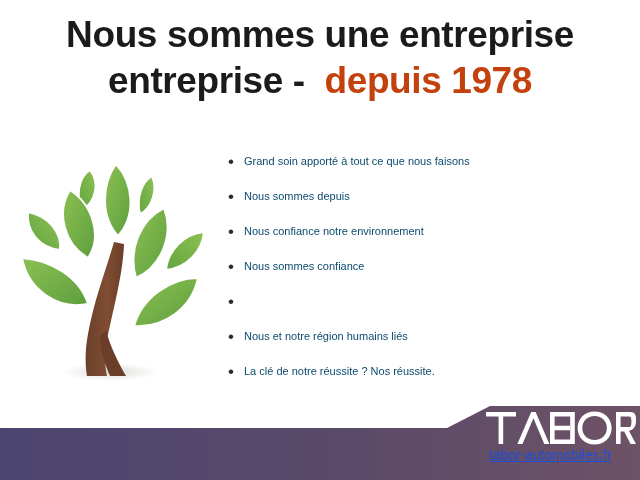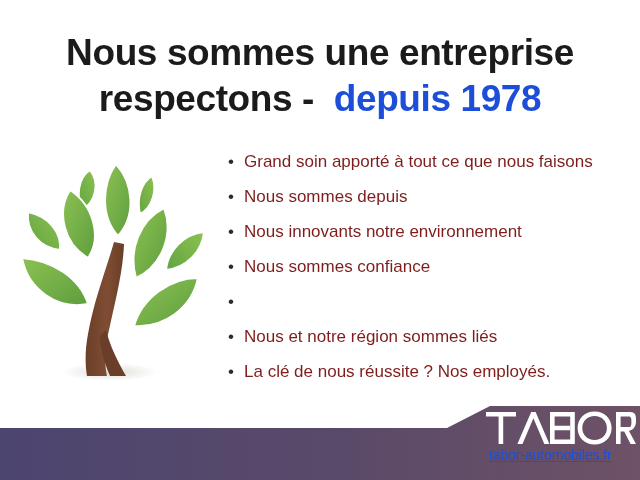--- a/index.html
+++ b/index.html
@@ -18,35 +18,35 @@
     width: 640px;
     height: 480px;
     background: #ffffff;
     overflow: hidden;
   }
 
   
   #heading {
     position: absolute;
     left: 0;
-    top: 30px;
+    top: 12px;
     width: 640px;
     text-align: center;
     font-size: 37px;
     font-weight: bold;
     line-height: 46px;
     color: #1b1b1b;
     letter-spacing: -0.4px;
   }
   #heading .line {
     display: block;
     white-space: nowrap;
   }
   #heading .accent {
-    color: #1d4ed8;
+    color: #c2410c;
   }
   #heading .dash {
     color: #1b1b1b;
   }
 
   
   #bullets {
     position: absolute;
     left: 228px;
     top: 150px;
@@ -59,23 +59,23 @@
   }
   .bullet-dot {
     width: 16px;
     flex: 0 0 16px;
     font-size: 17px;
     line-height: 23px;
     color: #2b2b2b;
     text-align: left;
   }
   .bullet-text {
-    font-size: 17px;
+    font-size: 11px;
     line-height: 23px;
-    color: #7f1d1d;
+    color: #0c4a6e;
     white-space: nowrap;
   }
 
   
   #tree {
     position: absolute;
     left: 14px;
     top: 150px;
     width: 205px;
     height: 235px;
@@ -116,21 +116,21 @@
     text-decoration: underline;
   }
 </style>
 </head>
 <body>
 
 <div id="slide">
 
   <div id="heading">
     <span class="line">Nous sommes une entreprise</span>
-    <span class="line"><span>respectons</span><span class="dash">&nbsp;</span><span class="dash">-</span><span class="dash">&nbsp;&nbsp;</span><span class="accent">depuis 1978</span></span>
+    <span class="line"><span>entreprise</span><span class="dash">&nbsp;</span><span class="dash">-</span><span class="dash">&nbsp;&nbsp;</span><span class="accent">depuis 1978</span></span>
   </div>
 
   <svg id="tree" viewBox="0 0 205 235">
     <defs>
       <linearGradient id="leafA" x1="0" y1="0" x2="1" y2="1">
         <stop offset="0%" stop-color="#8cc152"></stop>
         <stop offset="100%" stop-color="#5e9e3e"></stop>
       </linearGradient>
       <linearGradient id="leafB" x1="1" y1="0" x2="0" y2="1">
         <stop offset="0%" stop-color="#8cc152"></stop>
@@ -188,36 +188,36 @@
     <div class="bullet-row">
       <span class="bullet-dot">•</span>
       <span class="bullet-text">Grand soin apporté à tout ce que nous faisons</span>
     </div>
     <div class="bullet-row">
       <span class="bullet-dot">•</span>
       <span class="bullet-text">Nous sommes depuis</span>
     </div>
     <div class="bullet-row">
       <span class="bullet-dot">•</span>
-      <span class="bullet-text">Nous innovants notre environnement</span>
+      <span class="bullet-text">Nous confiance notre environnement</span>
     </div>
     <div class="bullet-row">
       <span class="bullet-dot">•</span>
       <span class="bullet-text">Nous sommes confiance</span>
     </div>
     <div class="bullet-row">
       <span class="bullet-dot">•</span>
     </div>
     <div class="bullet-row">
       <span class="bullet-dot">•</span>
-      <span class="bullet-text">Nous et notre région sommes liés</span>
-    </div>
-    <div class="bullet-row">
-      <span class="bullet-dot">•</span>
-      <span class="bullet-text">La clé de nous réussite ? Nos employés.</span>
+      <span class="bullet-text">Nous et notre région humains liés</span>
+    </div>
+    <div class="bullet-row">
+      <span class="bullet-dot">•</span>
+      <span class="bullet-text">La clé de notre réussite ? Nos réussite.</span>
     </div>
   </div>
 
   <svg id="bottom-bar" viewBox="0 0 640 80" preserveAspectRatio="none">
     <defs>
       <linearGradient id="barGrad" x1="0" y1="0" x2="1" y2="0">
         <stop offset="0%" stop-color="#4c4570"></stop>
         <stop offset="55%" stop-color="#5a4a69"></stop>
         <stop offset="100%" stop-color="#6e5266"></stop>
       </linearGradient>

